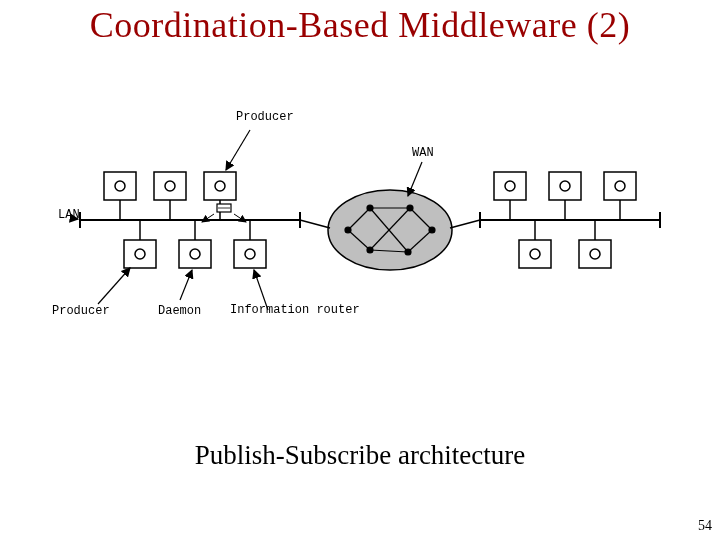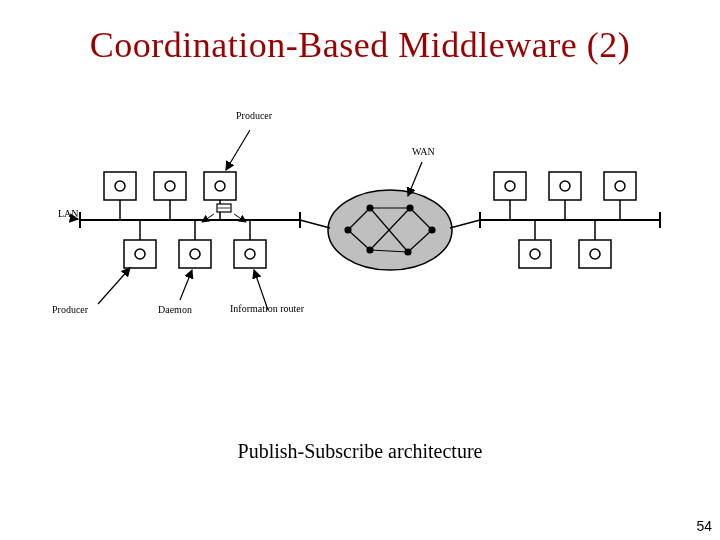--- a/index.html
+++ b/index.html
@@ -1,20 +1,20 @@
 <!DOCTYPE html>
 <html><head>
 <meta charset="utf-8">
 <style>
   html,body{margin:0;padding:0;width:720px;height:540px;background:#fff;font-family:"Times New Roman",serif;color:#000;overflow:hidden}
-  .title{color:#990000;font-size:36px;text-align:center;padding-top:24px;letter-spacing:0.5px}
-  .caption{font-size:20px;text-align:center;position:absolute;width:100%;top:440px}
-  .pagenum{position:absolute;bottom:6px;right:8px;font-size:14px;font-family:Liberation Sans, sans-serif}
+  .title{color:#990000;font-size:36px;text-align:center;padding-top:4px;letter-spacing:0.5px}
+  .caption{font-size:27px;text-align:center;position:absolute;width:100%;top:440px}
+  .pagenum{position:absolute;bottom:6px;right:8px;font-size:14px;font-family:Liberation Serif, serif}
   .diagram{position:absolute;left:40px;top:100px}
-  .lbl{position:absolute;font-family:Liberation Serif, serif;font-size:10px;color:#000}
+  .lbl{position:absolute;font-family:Liberation Mono, monospace;font-size:12px;color:#000}
 </style>
 </head>
 <body>
 
 <div class="title">Coordination-Based Middleware (2)</div>
 
 <div class="diagram">
 <svg width="640" height="280" viewBox="0 0 640 280">
   <defs>
     <marker id="arr" markerWidth="8" markerHeight="8" refX="7" refY="4" orient="auto">

